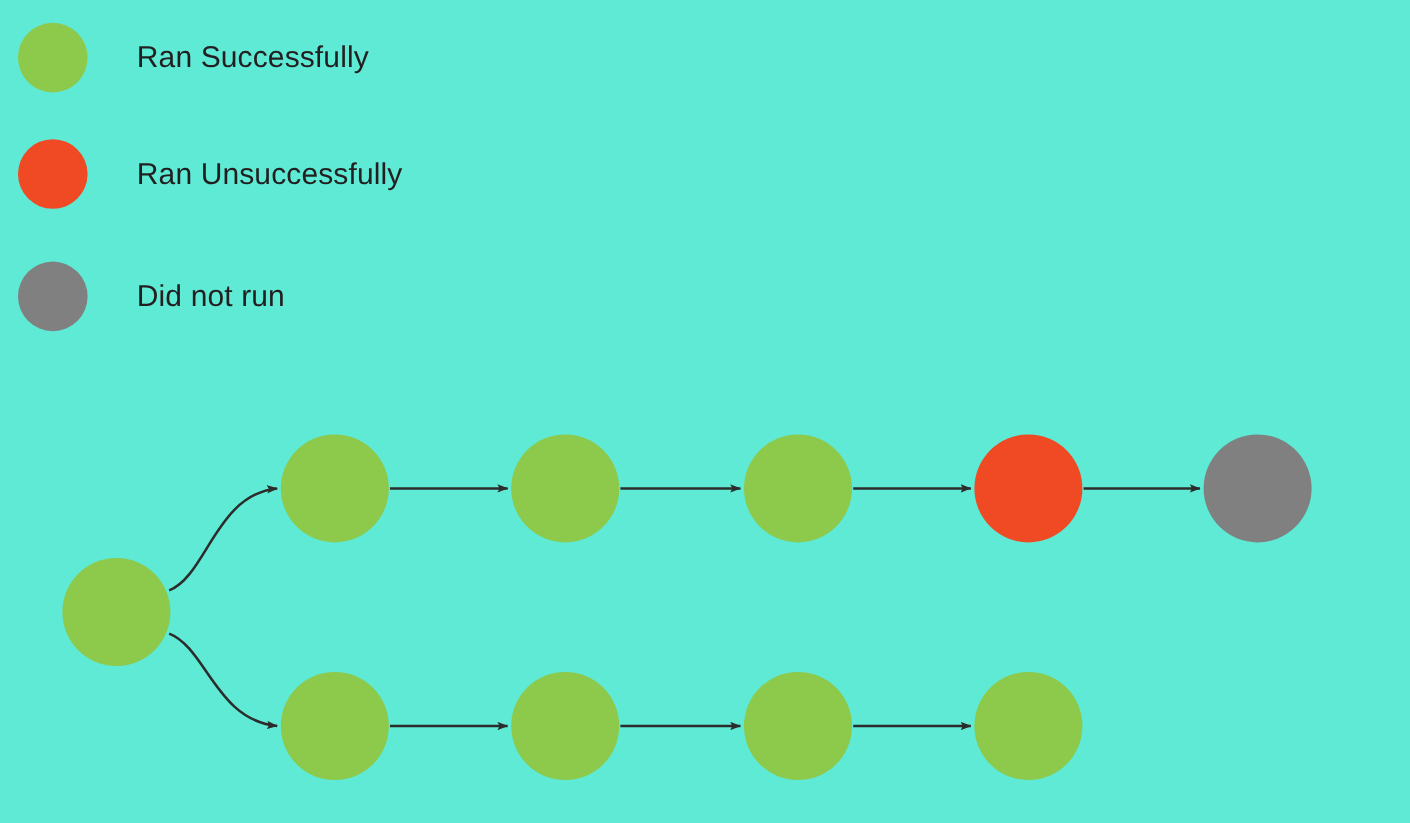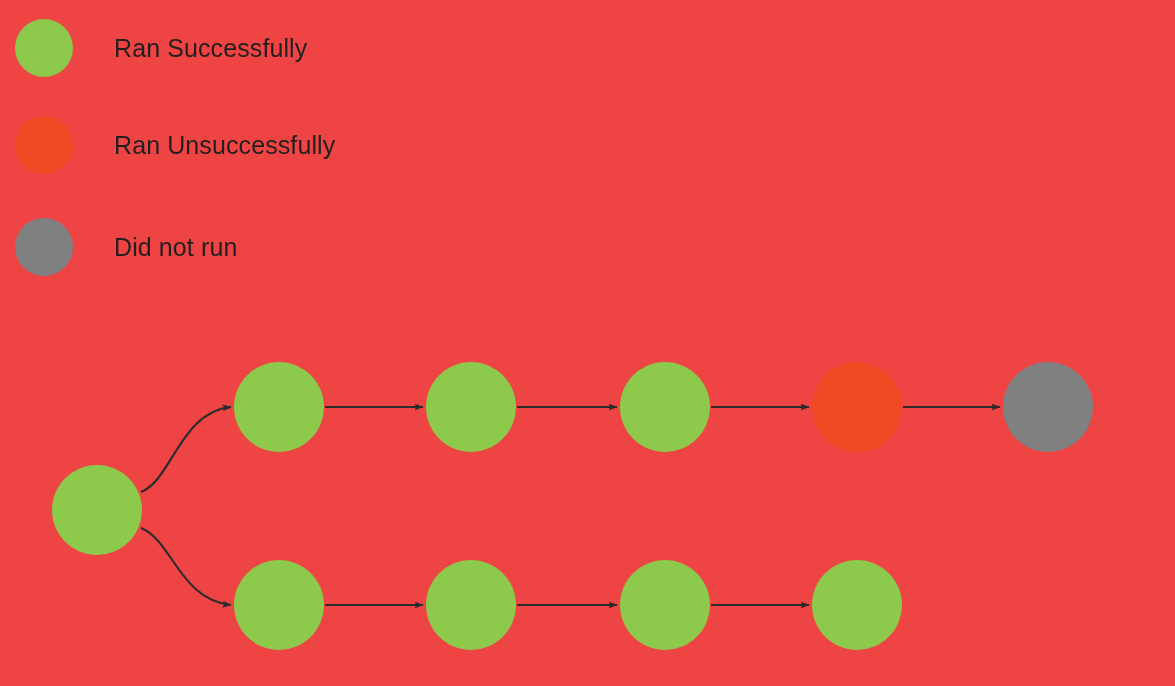--- a/index.html
+++ b/index.html
@@ -12,21 +12,21 @@
     width: 1175px;
     height: 686px;
     font-family: "Liberation Sans", "DejaVu Sans", sans-serif;
     overflow: hidden;
     position: relative;
   }
   #root-canvas {
     position: relative;
     width: 1175px;
     height: 686px;
-    background: #ef4444;
+    background: #5eead4;
   }
 
   
   .legend {
     position: absolute;
     left: 0;
     top: 0;
     width: 600px;
     height: 300px;
   }

